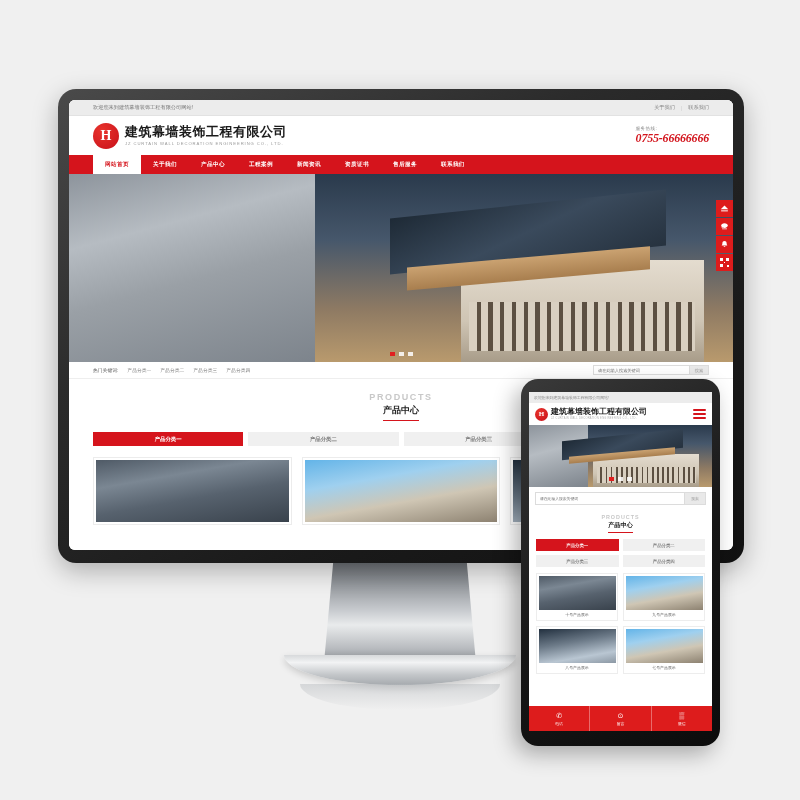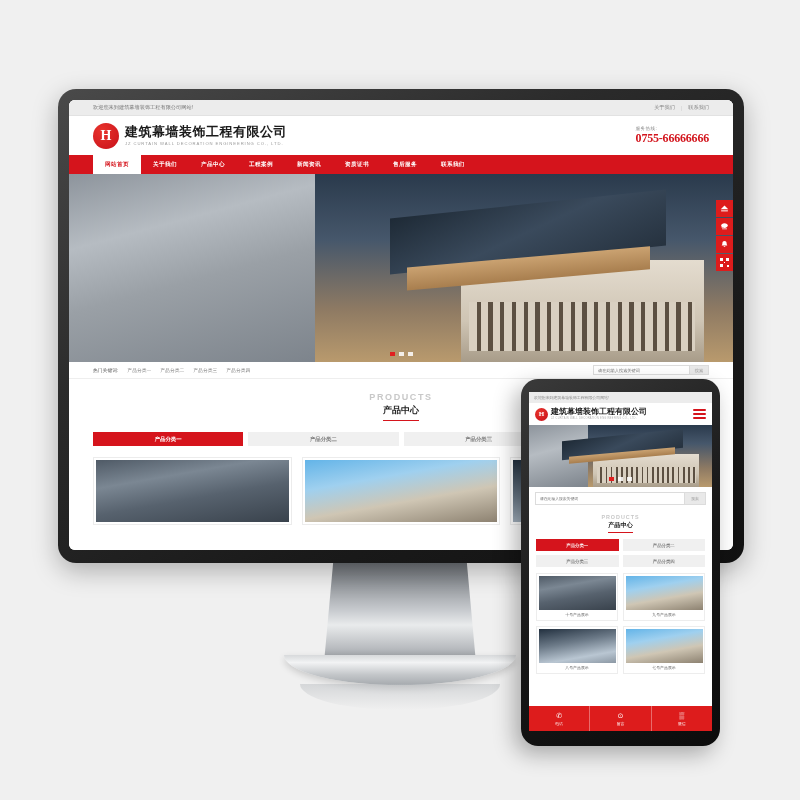--- a/index.html
+++ b/index.html
@@ -63,21 +63,21 @@
     width: 26px; height: 26px; border-radius: 50%;
     background: radial-gradient(circle at 35% 30%, #e8332c, #c8101a);
     color: #fff; font-weight: bold; font-size: 14px;
     display: flex; align-items: center; justify-content: center;
     font-family: "Liberation Serif", serif;
   }
   .logo-text-cn { font-size: 13px; font-weight: bold; color: #1b1b1b; letter-spacing: .5px; line-height: 1.15; }
   .logo-text-en { font-size: 4.2px; color: #9a9a9a; letter-spacing: .9px; margin-top: 1px; }
   .tel-wrap { text-align: left; }
   .tel-label { font-size: 4.6px; color: #8b8b8b; letter-spacing: .4px; }
-  .tel-num { font-size: 12px; font-weight: bold; color: #d3151d; 
+  .tel-num { font-size: 12px; font-weight: bold; color: #d3151d; font-style: italic;
              font-family: "Liberation Serif", serif; letter-spacing: -.2px; }
 
   .dsk-nav {
     height: 19px; background: #d5141c; display: flex; align-items: stretch;
     padding-left: 24px;
   }
   .nav-item {
     display: flex; align-items: center; justify-content: center;
     color: #fff; font-size: 5.6px; font-weight: bold; padding: 0 12px;
     letter-spacing: .4px;

